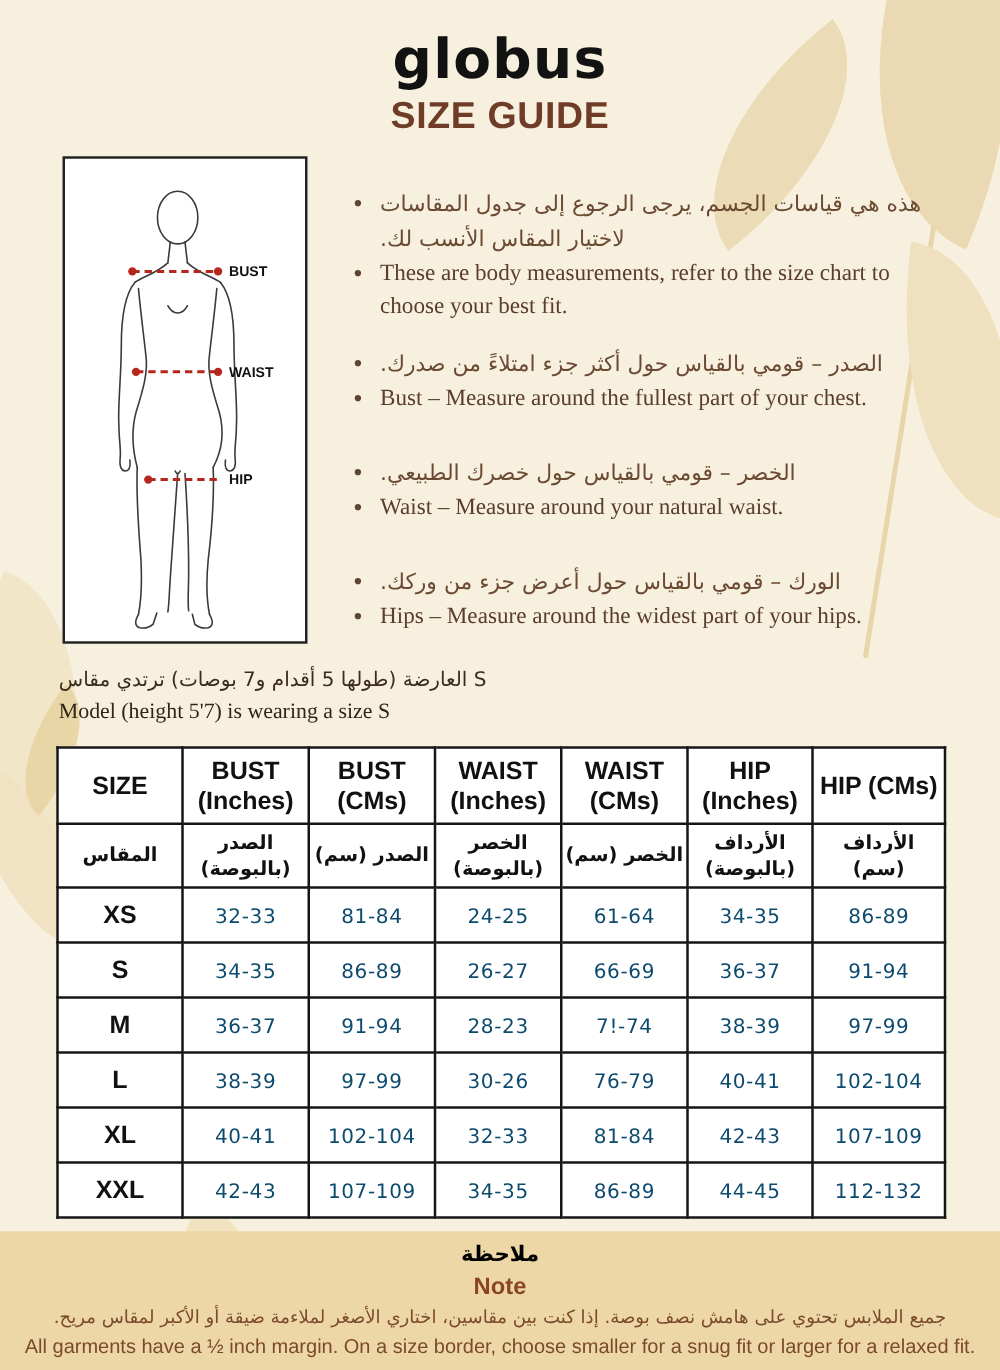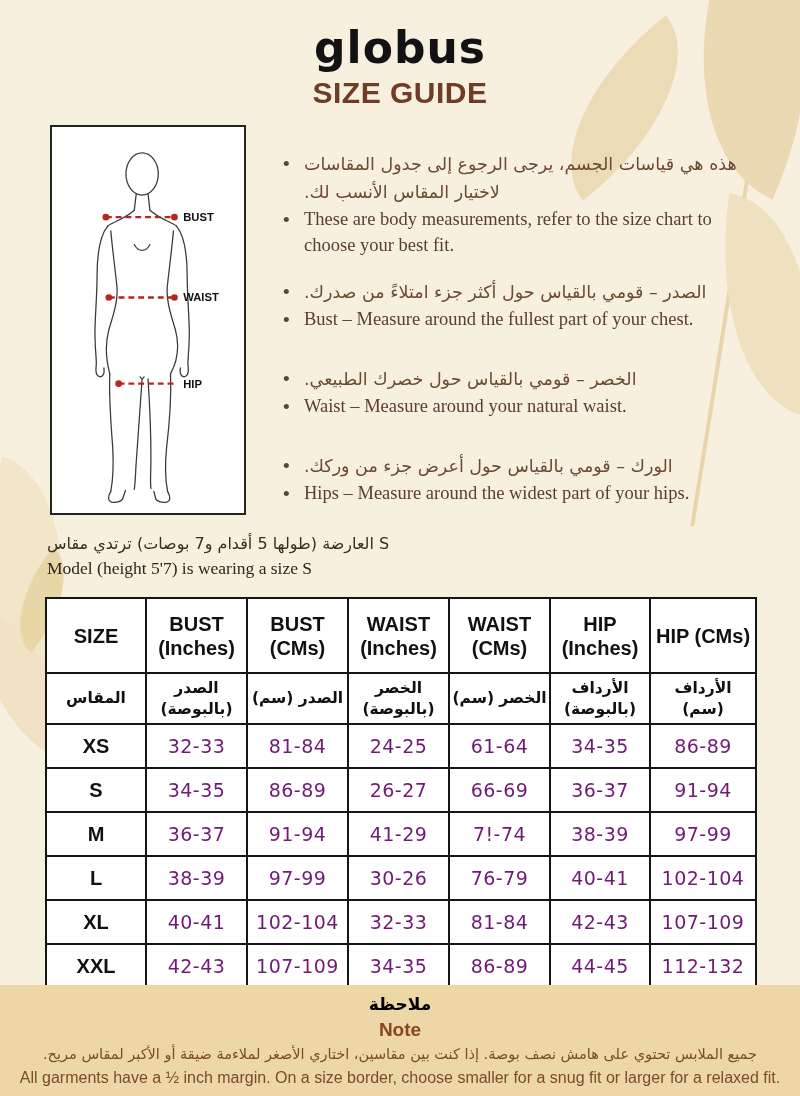--- a/index.html
+++ b/index.html
@@ -43,27 +43,27 @@
 
   
   .model{left:47px;top:531px;width:420px;}
   .model-ar{font-family:"DejaVu Sans",sans-serif;font-size:16px;line-height:25px;color:#3c2c1e;}
   .model-en{font-family:"Liberation Serif",serif;font-size:17.5px;line-height:25px;color:#30251a;}
 
   
   .tbl-wrap{left:45px;top:597px;width:710px;}
   table{border-collapse:collapse;width:710px;background:#ffffff;table-layout:fixed;}
   th,td{border:2px solid #161616;text-align:center;vertical-align:middle;padding:0 2px;box-sizing:border-box;}
-  .r-en{height:75px;}
+  .r-en{height:61px;}
   .r-ar{height:51px;}
   .r-data{height:44px;}
   th.h-en{font-size:20px;font-weight:800;line-height:1.2;color:#111;}
   th.h-ar{font-family:"DejaVu Sans",sans-serif;font-size:15.5px;font-weight:700;line-height:1.35;color:#111;}
   td.c-size{font-size:20px;font-weight:800;color:#111;}
-  td.c-val{font-size:19px;font-weight:500;letter-spacing:.5px;color:#701a75;font-family:"DejaVu Sans",sans-serif;}
+  td.c-val{font-size:16px;font-weight:500;letter-spacing:.5px;color:#0c4a6e;font-family:"DejaVu Sans",sans-serif;}
 
   
   .note-band{left:0;top:985px;width:800px;height:111px;background:#edd7a6;text-align:center;
         padding-top:7px;box-sizing:border-box;}
   .note-title-ar{font-family:"DejaVu Sans",sans-serif;font-size:17px;font-weight:700;color:#000000;line-height:25px;}
   .note-title-en{font-size:19px;font-weight:800;color:#8a4526;line-height:26px;}
   .note-body-ar{font-family:"DejaVu Sans",sans-serif;font-size:14.5px;color:#7b4a2c;line-height:23px;direction:rtl;}
   .note-body-en{font-size:16px;color:#7b4a2c;line-height:23px;}
 </style>
 </head>
@@ -217,21 +217,21 @@
             <td class="c-val">86-89</td>
             <td class="c-val">26-27</td>
             <td class="c-val">66-69</td>
             <td class="c-val">36-37</td>
             <td class="c-val">91-94</td>
           </tr>
           <tr class="r-data">
             <td class="c-size">M</td>
             <td class="c-val">36-37</td>
             <td class="c-val">91-94</td>
-            <td class="c-val">41-29</td>
+            <td class="c-val">28-23</td>
             <td class="c-val">7!-74</td>
             <td class="c-val">38-39</td>
             <td class="c-val">97-99</td>
           </tr>
           <tr class="r-data">
             <td class="c-size">L</td>
             <td class="c-val">38-39</td>
             <td class="c-val">97-99</td>
             <td class="c-val">30-26</td>
             <td class="c-val">76-79</td>

